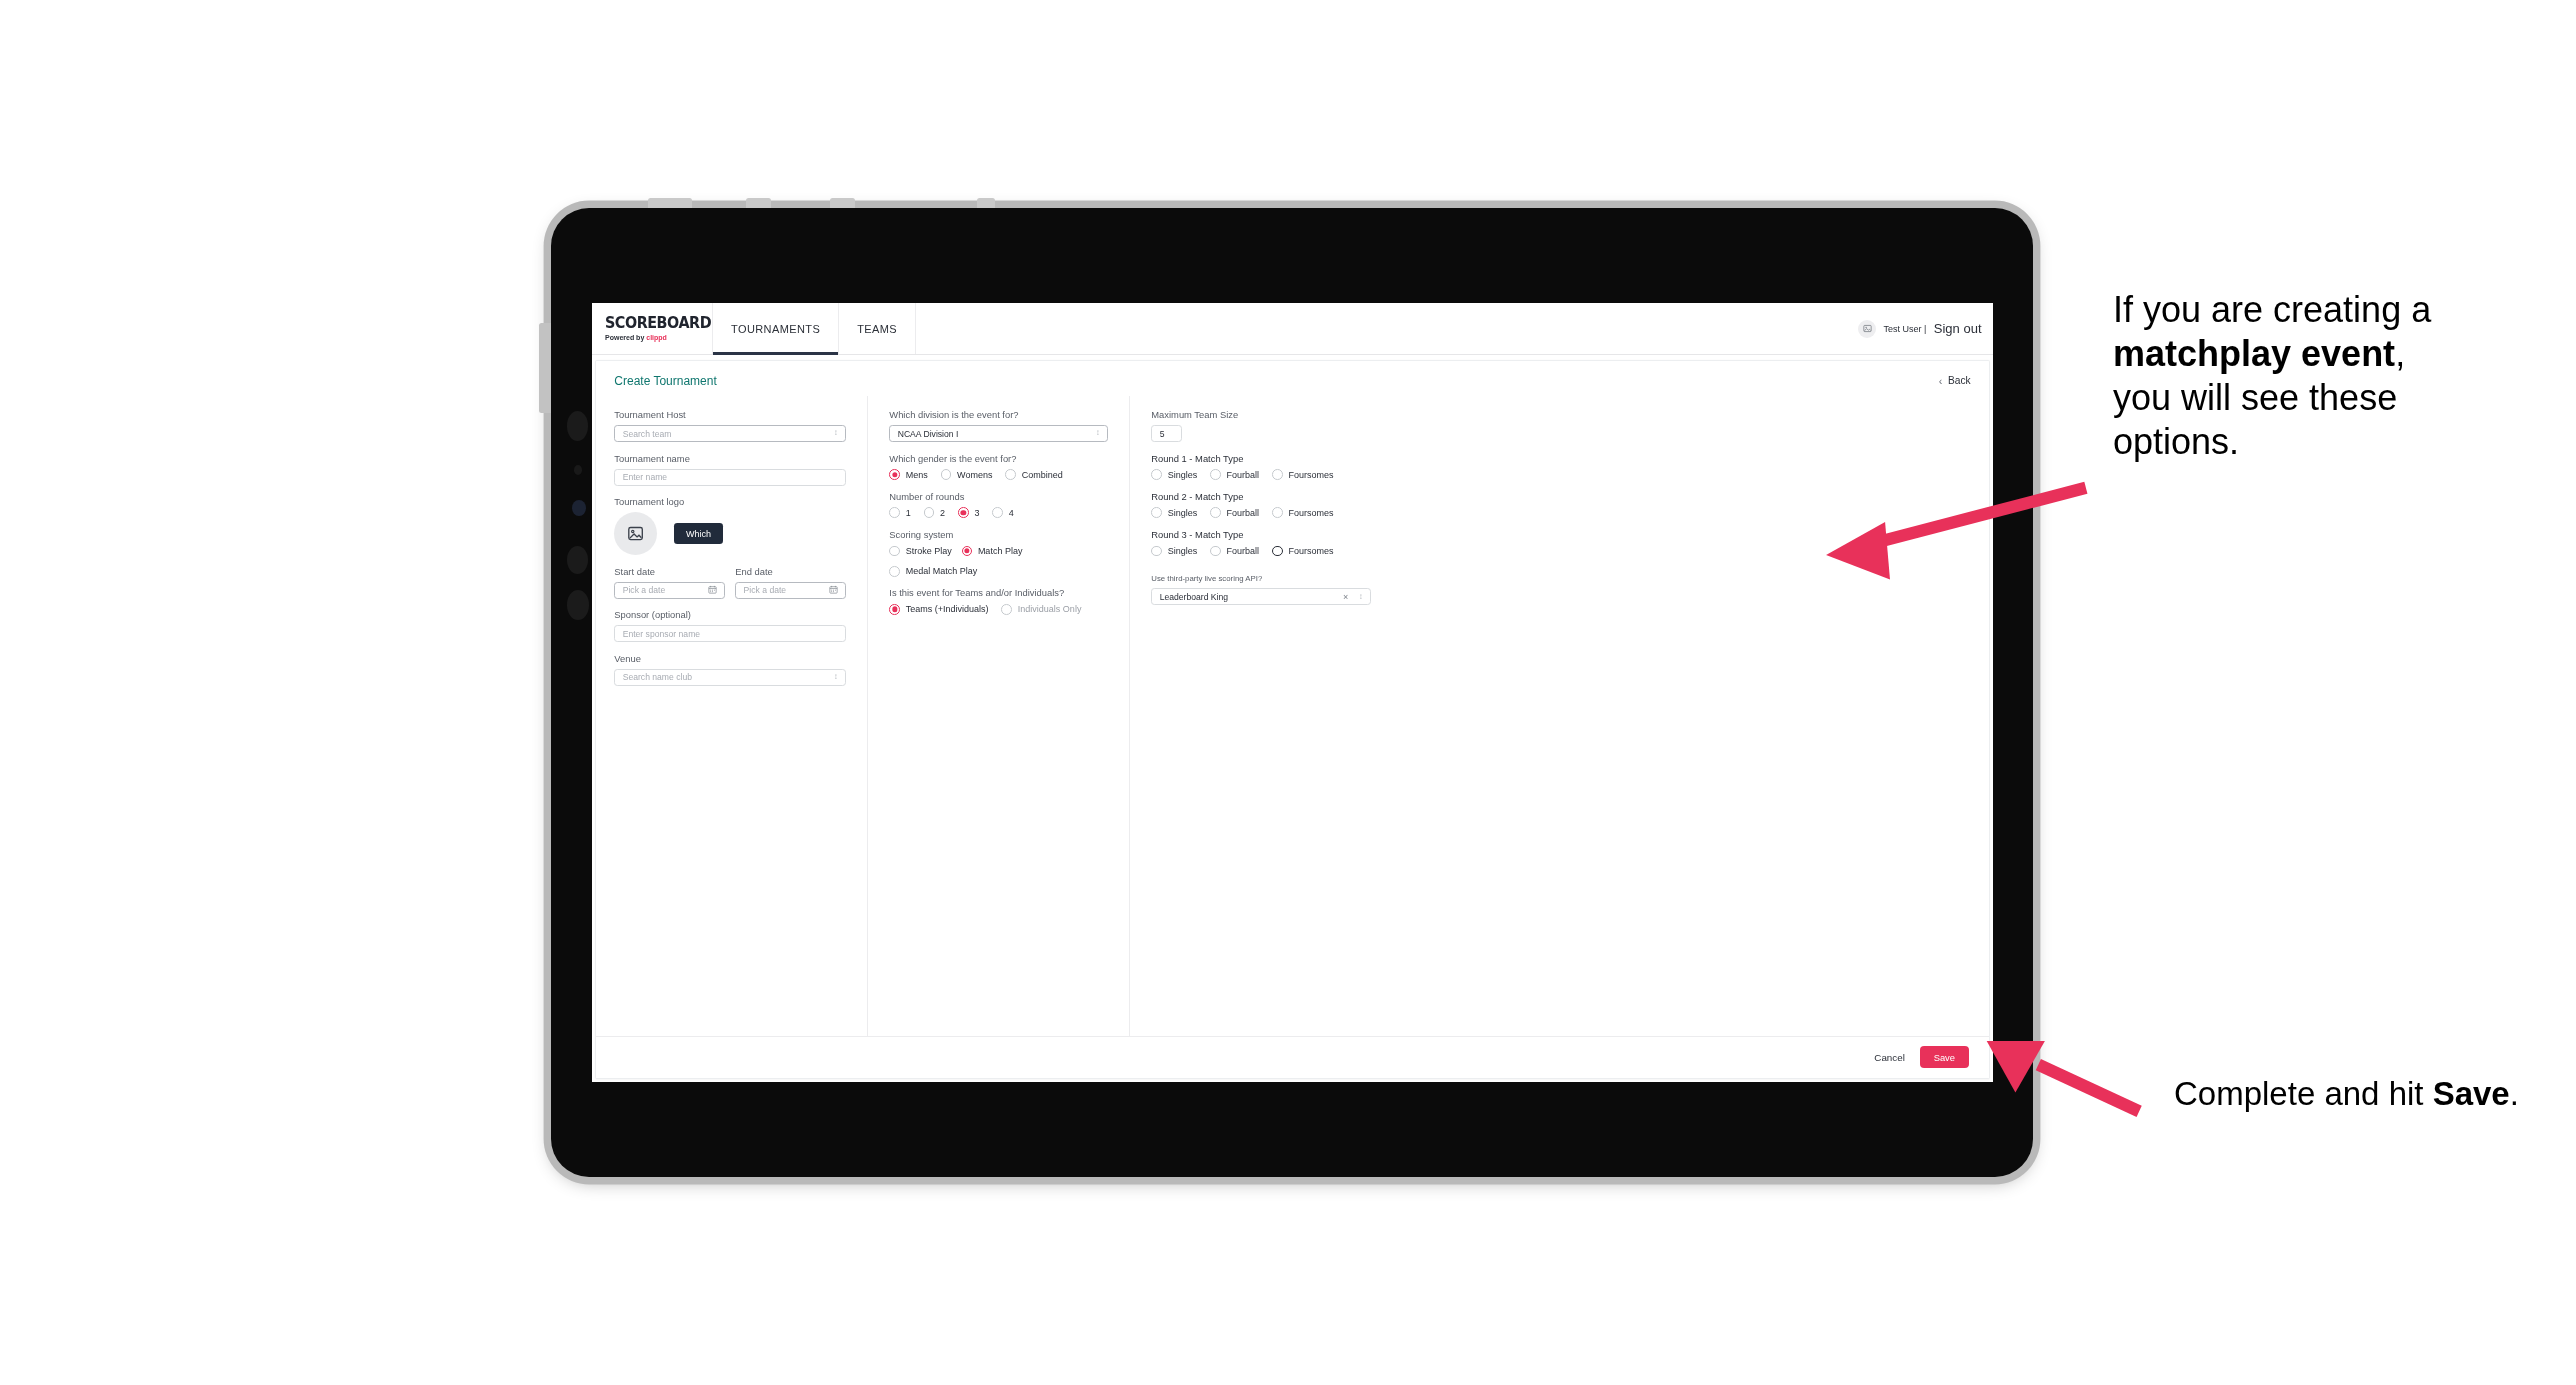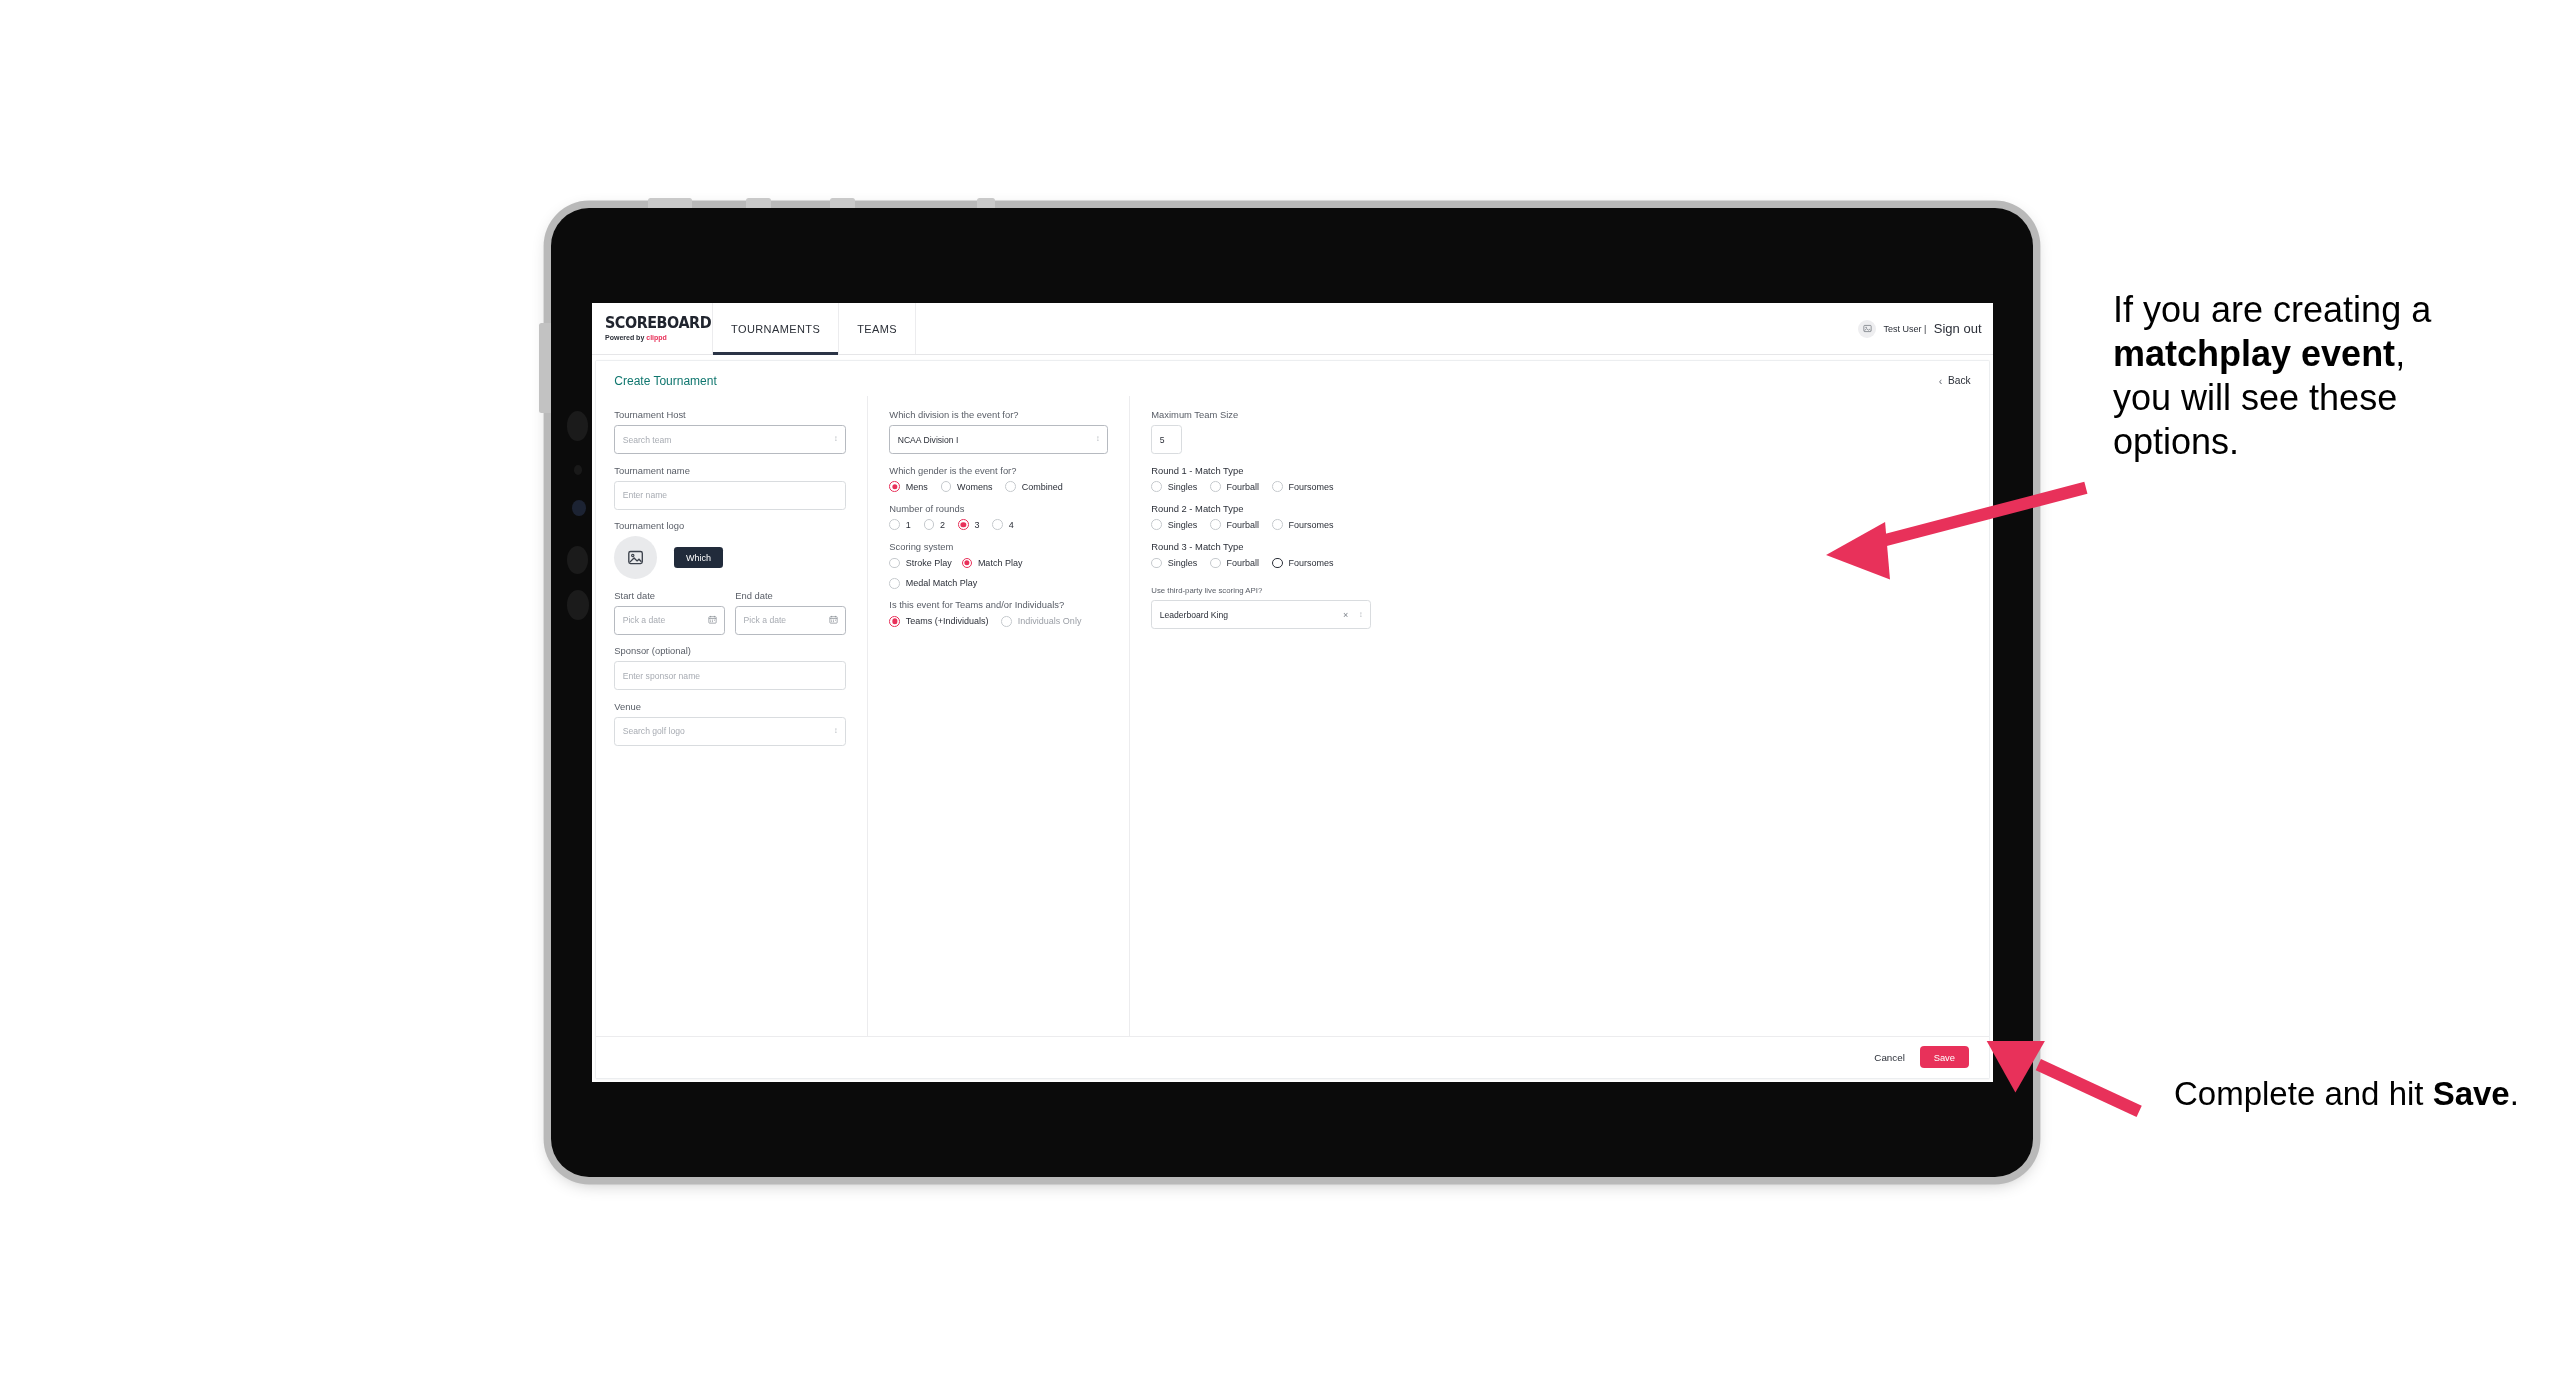--- a/index.html
+++ b/index.html
@@ -193,21 +193,21 @@
   .field-label {
     font-size: 9.4px;
     color: #585d66;
     margin: 10.7px 0 4.9px 0;
   }
   .field-label.first { margin-top: 4.9px; }
   .field-label.dark { color: #2b2f38; }
   .field-label.small { font-size: 7.8px; color: #585d66; }
 
   .input {
-    height: 29px;
+    height: 17px;
     border: 0.8px solid #b6bac0;
     border-radius: 3.3px;
     background: #ffffff;
     display: flex;
     align-items: center;
     padding: 0 7.4px;
     font-size: 8.6px;
     color: #a8acb3;
     box-sizing: border-box;
     cursor: text;
@@ -461,21 +461,21 @@
               </div>
             </div>
 
             <div class="field-label">Sponsor (optional)</div>
             <div class="input light">
               <span class="val">Enter sponsor name</span>
             </div>
 
             <div class="field-label">Venue</div>
             <div class="input light">
-              <span class="val">Search golf logo</span>
+              <span class="val">Search name club</span>
               <span class="chev">↕</span>
             </div>
           </div>
 
           <div class="col c2">
             <div class="field-label first">Which division is the event for?</div>
             <div class="input filled">
               <span class="val">NCAA Division I</span>
               <span class="chev">↕</span>
             </div>

